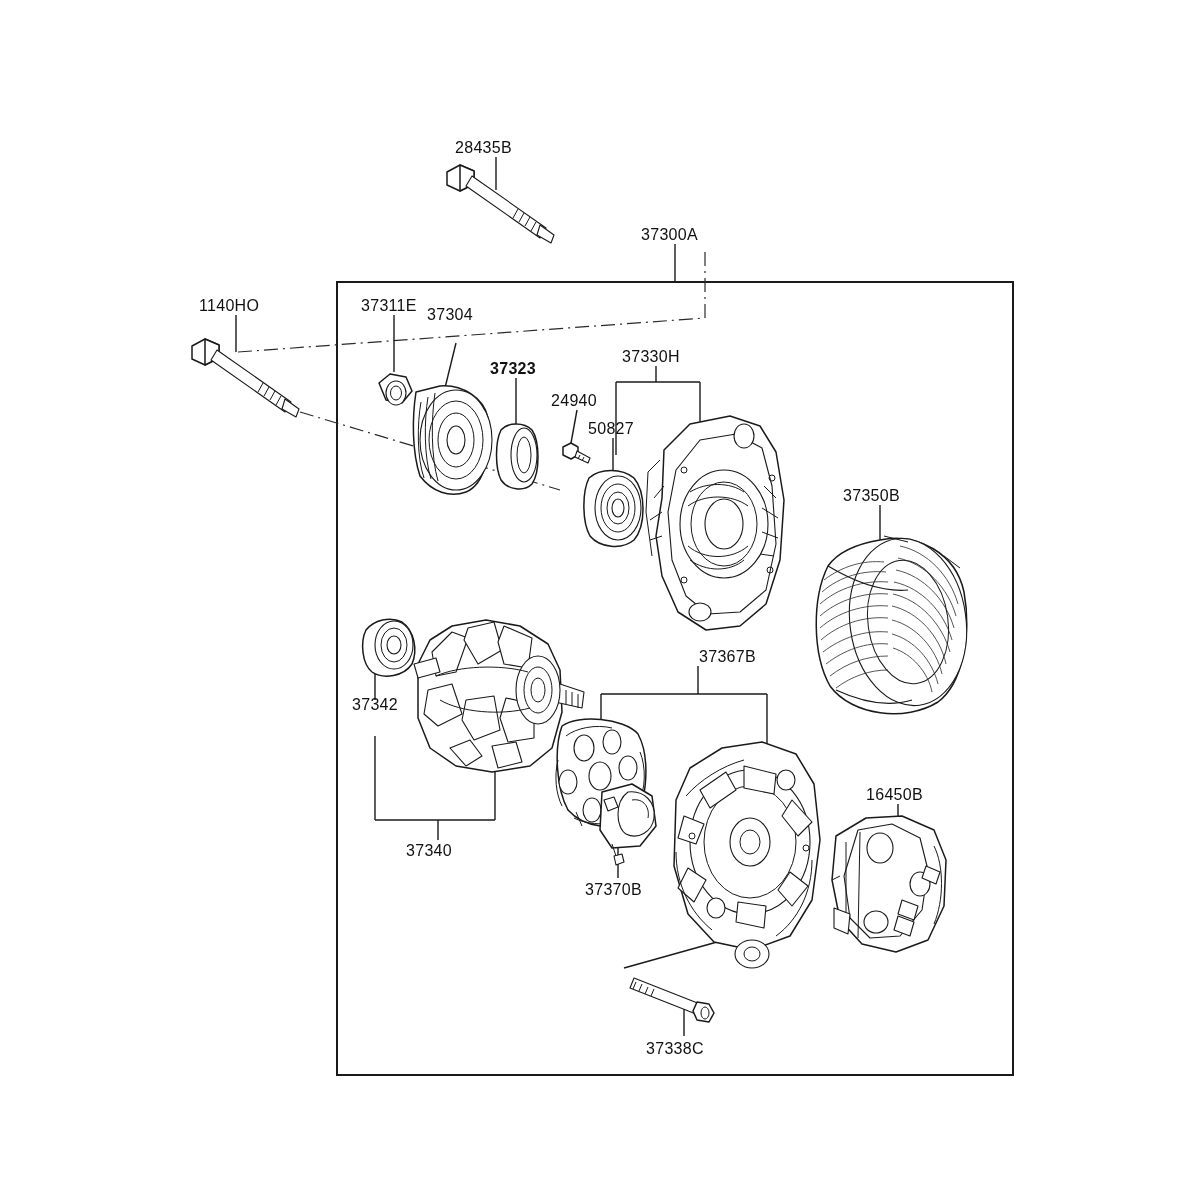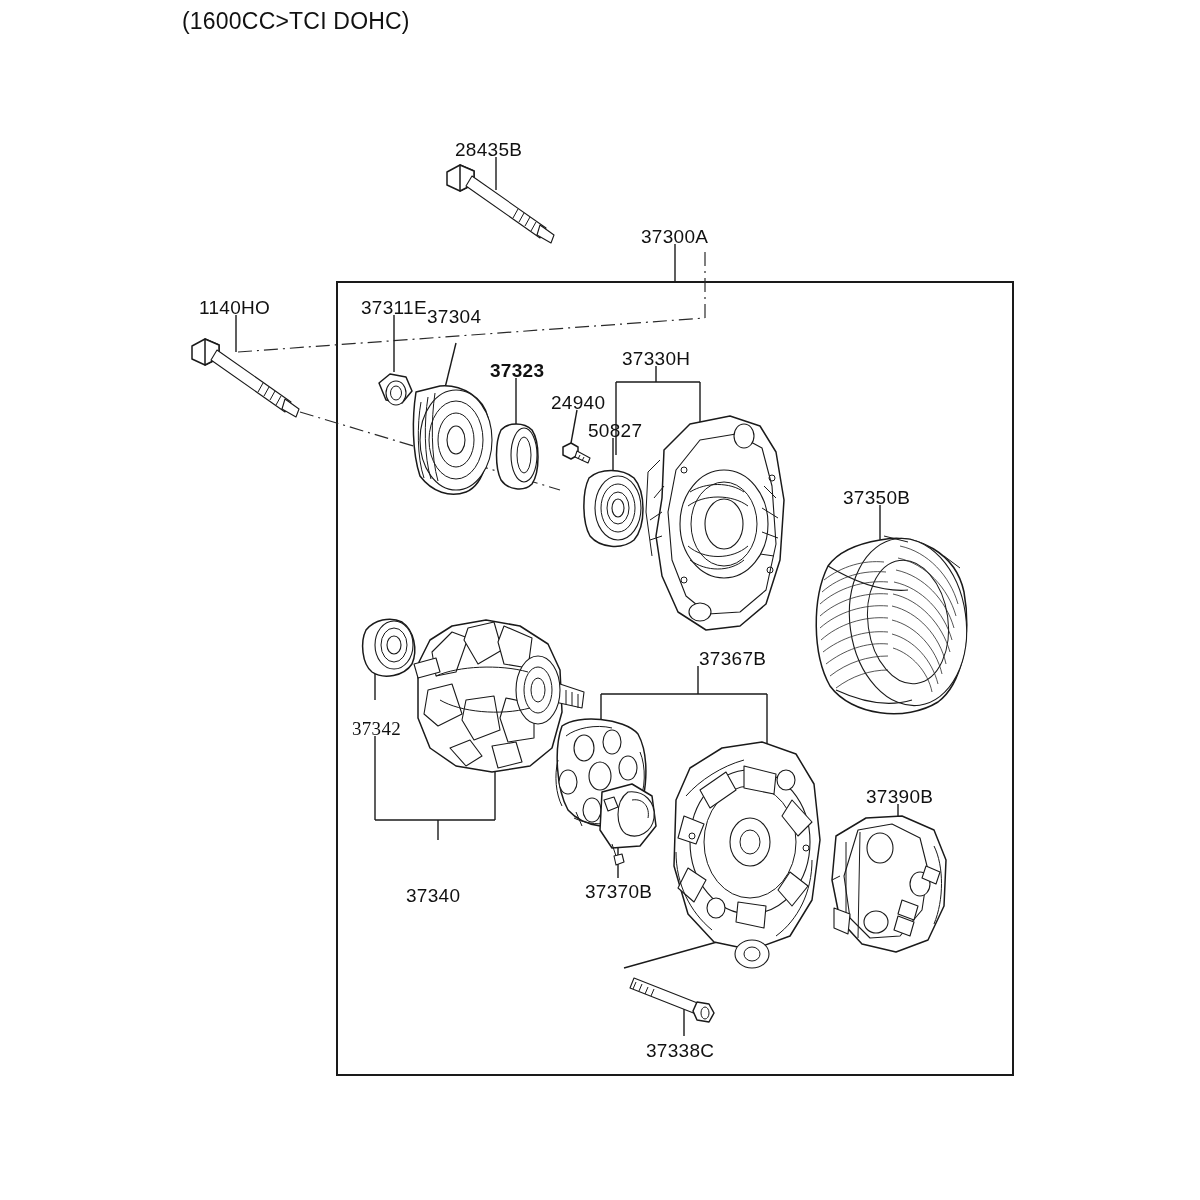--- a/index.html
+++ b/index.html
@@ -1,30 +1,29 @@
 <!DOCTYPE html>
 <html><head>
 <meta charset="utf-8">
 <style>
   html,body{margin:0;padding:0;background:#ffffff;}
   body{width:1200px;height:1200px;position:relative;overflow:hidden;
        font-family:"Liberation Sans","DejaVu Sans",sans-serif;color:#111;}
   #sheet{position:absolute;inset:0;}
   .ttl{position:absolute;left:182px;top:8px;font-size:23px;letter-spacing:.2px;color:#111;white-space:nowrap;}
   svg.layer{position:absolute;left:0;top:0;width:1200px;height:1200px;}
-  .lbl{position:absolute;font-size:19px;color:#111;white-space:nowrap;letter-spacing:.3px;}
+  .lbl{position:absolute;font-size:16px;color:#111;white-space:nowrap;letter-spacing:.3px;}
   
   .footer{position:absolute;left:0;top:1100px;width:1200px;height:100px;}
 </style>
 </head>
 <body>
 
 <div id="sheet">
 
-  <div class="ttl">(1600CC&gt;TCI DOHC)</div>
 
   <svg class="layer" viewBox="0 0 1200 1200">
     <defs>
       <style>
         .s{fill:none;stroke:#1a1a1a;stroke-width:1.5;stroke-linejoin:round;stroke-linecap:round;}
         .s2{fill:none;stroke:#1a1a1a;stroke-width:1.2;}
         .th{fill:none;stroke:#1a1a1a;stroke-width:1;}
         .hair{fill:none;stroke:#2a2a2a;stroke-width:0.8;}
         .wf{fill:#ffffff;stroke:#1a1a1a;stroke-width:1.5;stroke-linejoin:round;}
         .wf2{fill:#ffffff;stroke:#1a1a1a;stroke-width:1.1;stroke-linejoin:round;}
@@ -379,24 +378,24 @@
   <div class="lbl" style="left:641px;top:226px;">37300A</div>
   <div class="lbl" style="left:199px;top:297px;">1140HO</div>
   <div class="lbl" style="left:361px;top:297px;">37311E</div>
   <div class="lbl" style="left:427px;top:306px;text-align:center;">37304</div>
   <div class="lbl" style="left:490px;top:360px;font-weight:bold;">37323</div>
   <div class="lbl" style="left:551px;top:392px;">24940</div>
   <div class="lbl" style="left:588px;top:420px;">50827</div>
   <div class="lbl" style="left:622px;top:348px;">37330H</div>
   <div class="lbl" style="left:843px;top:487px;">37350B</div>
   <div class="lbl" style="left:675px;top:648px;margin-left:24px;">37367B</div>
-  <div class="lbl" style="left:352px;top:718px;font-family:Liberation Serif, serif;">37342</div>
-  <div class="lbl" style="left:406px;top:842px;margin-top:43px;">37340</div>
+  <div class="lbl" style="left:352px;top:696px;">37342</div>
+  <div class="lbl" style="left:406px;top:842px;">37340</div>
   <div class="lbl" style="left:585px;top:881px;">37370B</div>
-  <div class="lbl" style="left:866px;top:786px;">37390B</div>
+  <div class="lbl" style="left:866px;top:786px;">16450B</div>
   <div class="lbl" style="left:646px;top:1040px;">37338C</div>
 
   <div class="footer">
     
     
     
   </div>
 
 </div>
 

